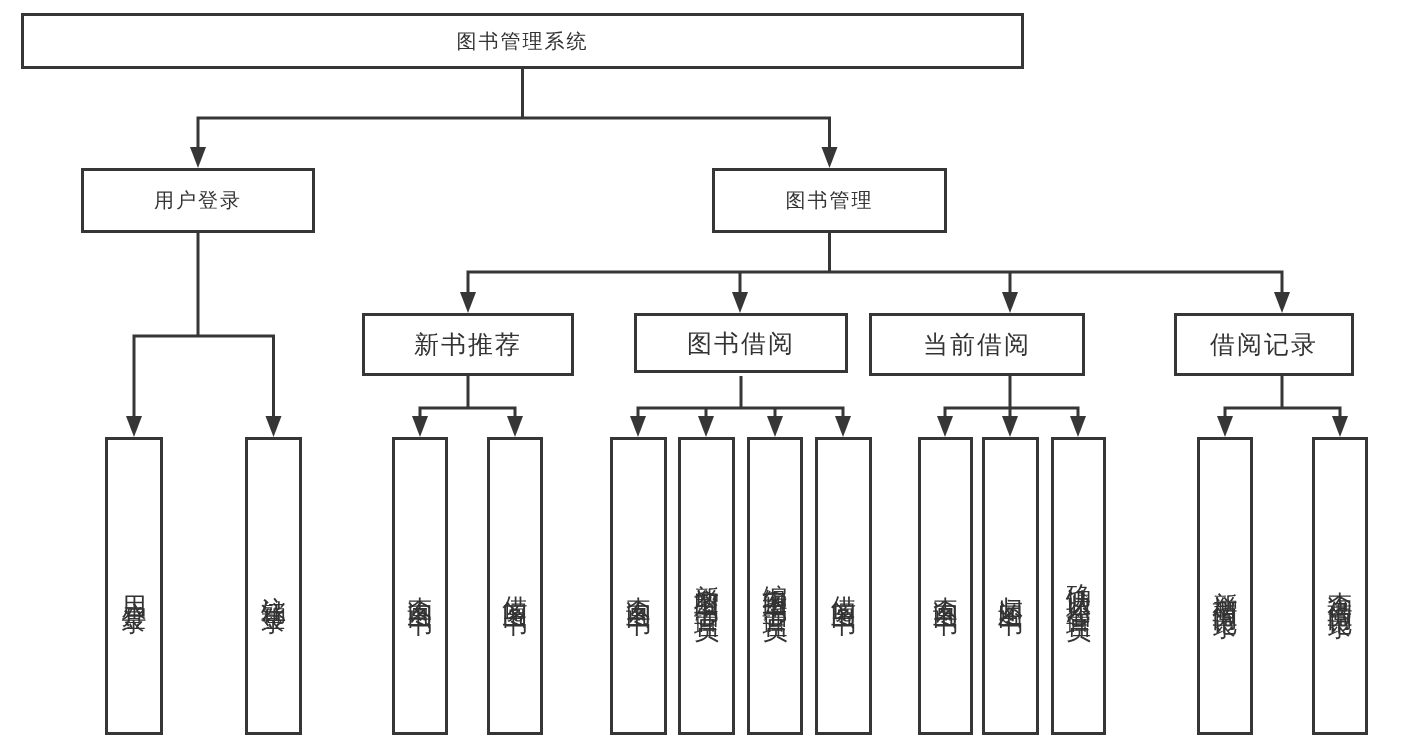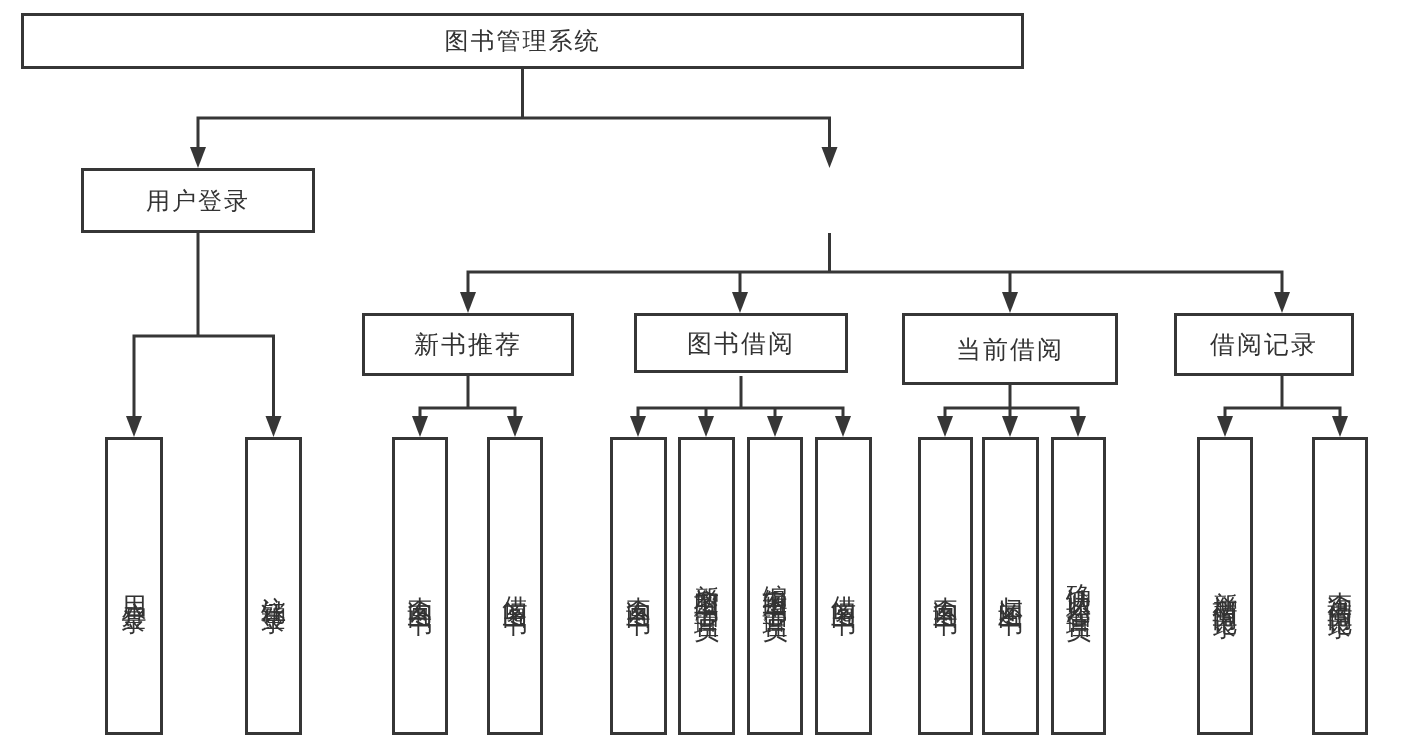--- a/index.html
+++ b/index.html
@@ -39,21 +39,21 @@
     position: absolute;
     background: #ffffff;
     border: 3px solid var(--line);
     color: var(--text);
     display: flex;
     align-items: center;
     justify-content: center;
     text-align: center;
   }
   .box.h {
-    font-size: 24px;
+    font-size: 20px;
     letter-spacing: 2px;
     white-space: nowrap;
   }
   .box.l23 {
     font-size: 25px;
     font-family: Liberation Serif, serif;
   }
   .box.v {
     writing-mode: vertical-rl;
     font-size: 25px;
@@ -118,24 +118,25 @@
 
     <path class="cl" d="M1282 376 V408"></path>
     <path class="cl" d="M1225 419 V408 H1340 V419"></path>
     <polygon class="ah" points="1217,416 1233,416 1225,437"></polygon>
     <polygon class="ah" points="1332,416 1348,416 1340,437"></polygon>
   </svg>
 
   <div class="box h" style="left:21px;top:13px;width:1003px;height:56px">图书管理系统</div>
 
   <div class="box h" style="left:81px;top:168px;width:234px;height:65px">用户登录</div>
+  <div class="box h" style="left:712px;top:168px;width:235px;height:65px">图书管理</div>
 
   <div class="box h l23" style="left:362px;top:313px;width:212px;height:63px">新书推荐</div>
   <div class="box h l23" style="left:634px;top:313px;width:214px;height:60px">图书借阅</div>
-  <div class="box h l23" style="left:902px;top:313px;width:216px;height:72px">当前借阅</div>
+  <div class="box h l23" style="left:869px;top:313px;width:216px;height:63px">当前借阅</div>
   <div class="box h l23" style="left:1174px;top:313px;width:180px;height:63px">借阅记录</div>
 
   <div class="box v" style="left:105px;top:437px;width:58px;height:298px">用户登录</div>
   <div class="box v" style="left:245px;top:437px;width:57px;height:298px">注销登录</div>
 
   <div class="box v" style="left:392px;top:437px;width:56px;height:298px">查询图书</div>
   <div class="box v" style="left:487px;top:437px;width:56px;height:298px">借阅图书</div>
 
   <div class="box v" style="left:610px;top:437px;width:57px;height:298px">查询图书</div>
   <div class="box v" style="left:678px;top:437px;width:57px;height:298px">新增图书（管理员）</div>

